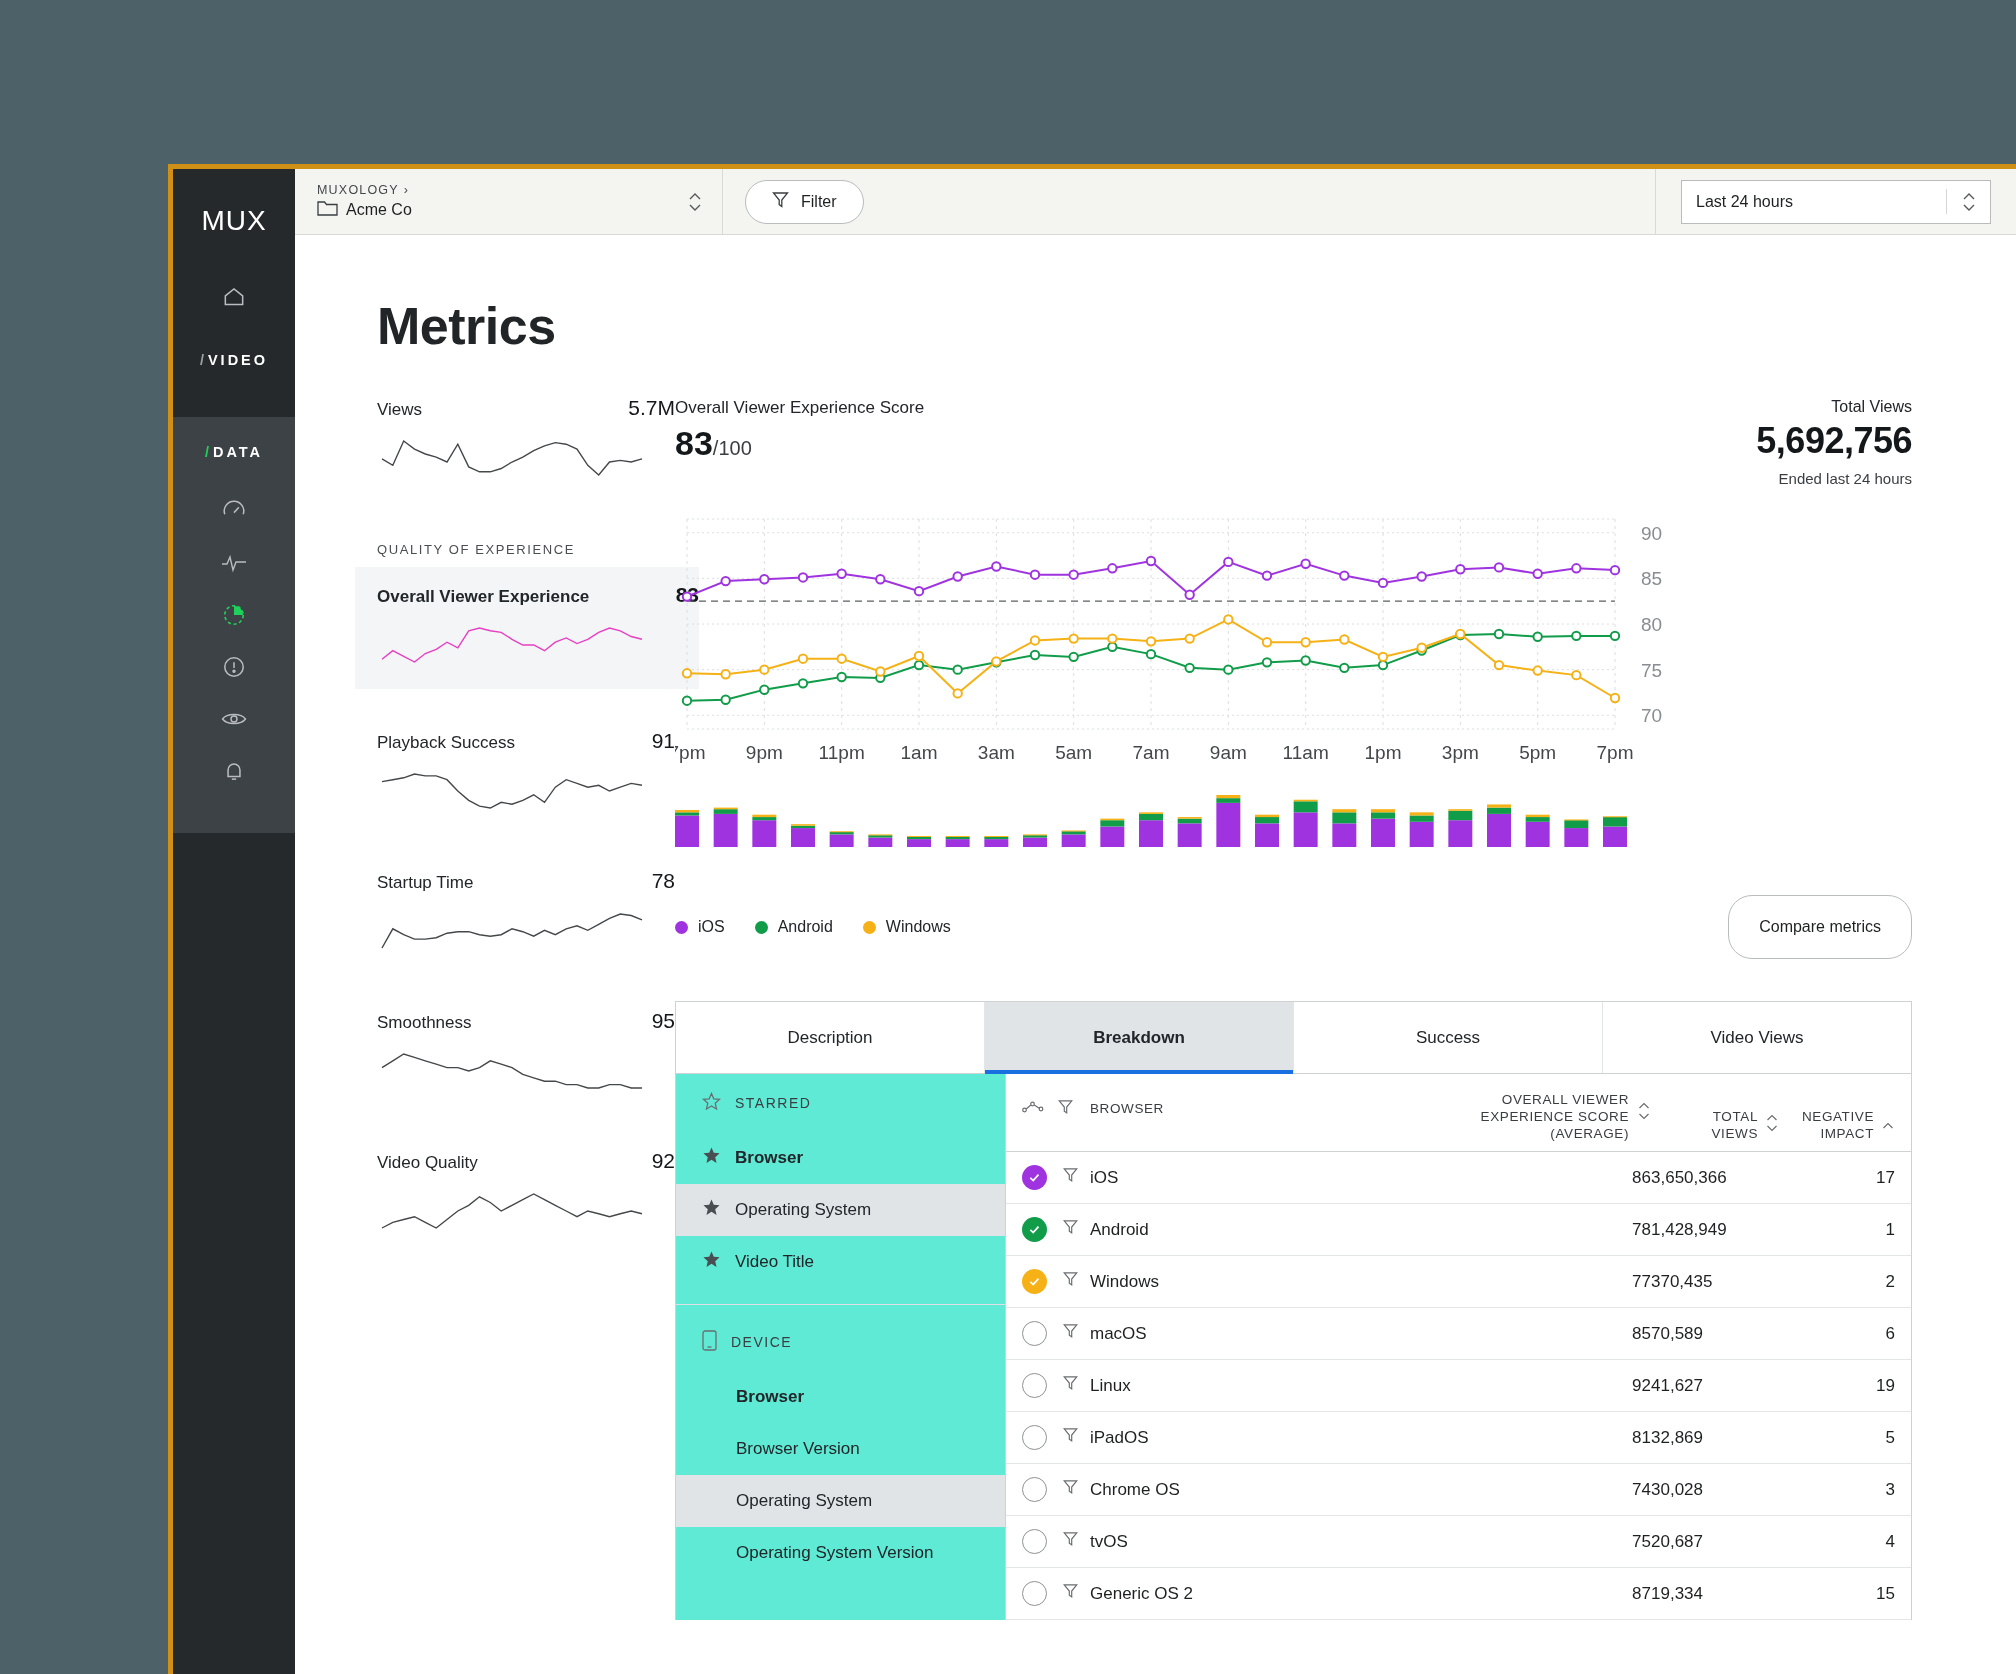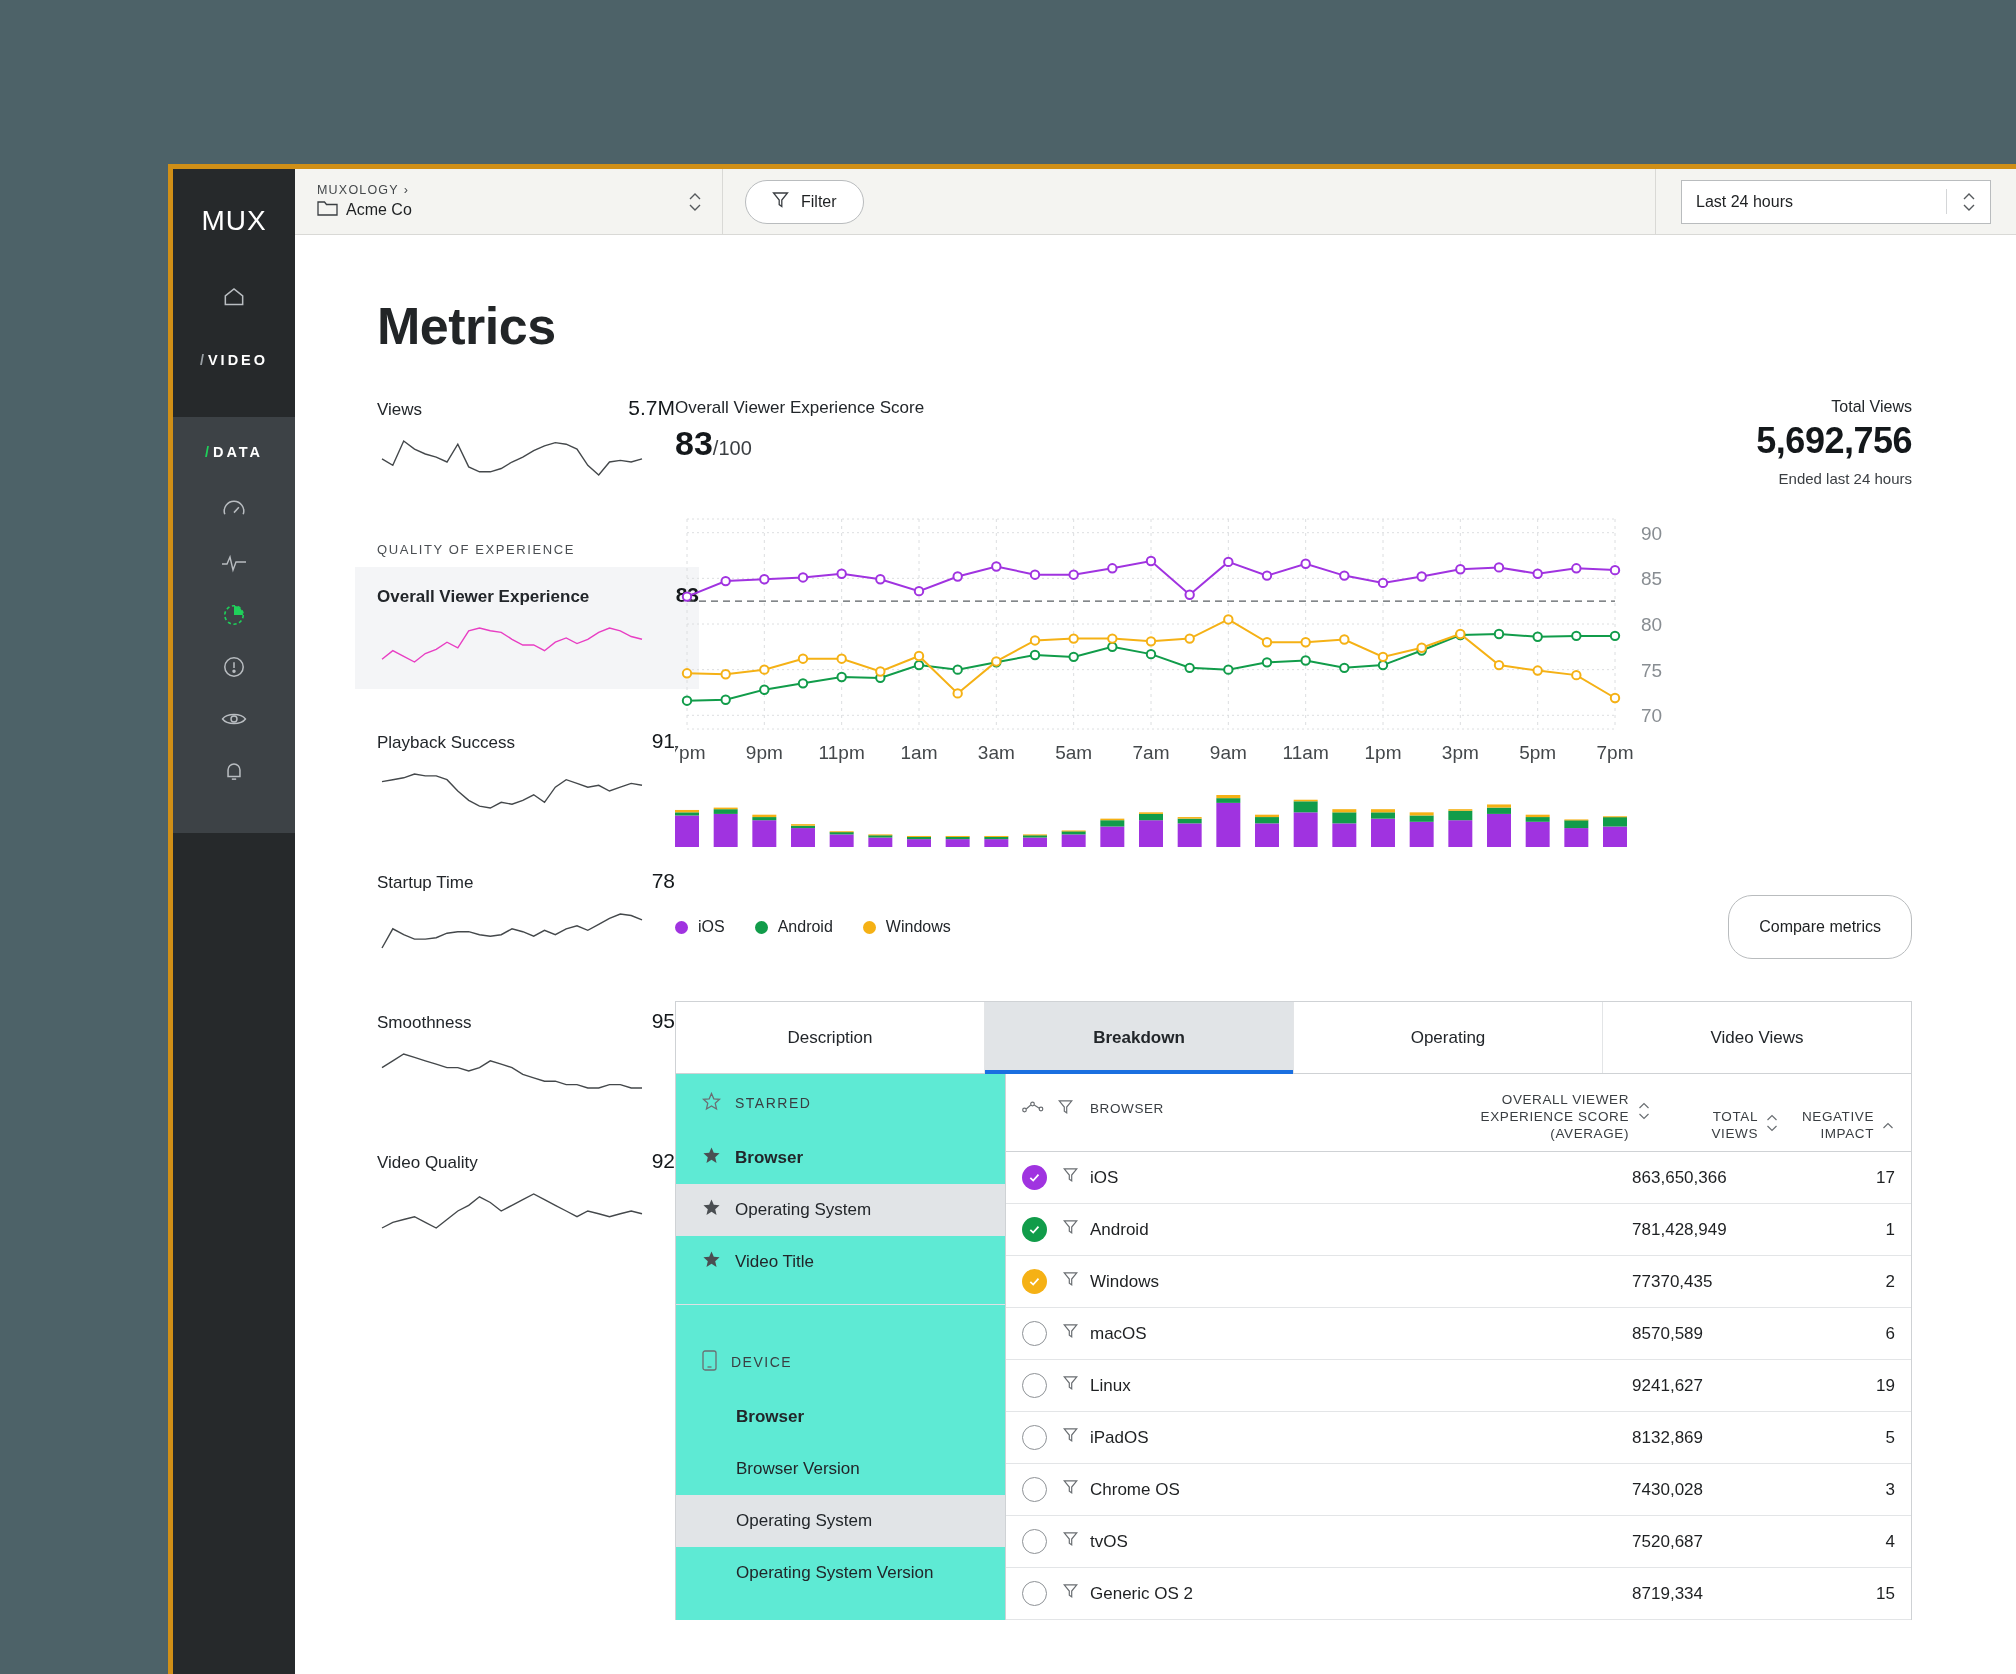--- a/index.html
+++ b/index.html
@@ -160,21 +160,21 @@
     font-size: 17px; color: #22262a; cursor: pointer;
     border-right: 1px solid #e3e5e7; position: relative;
   }
   .tab:last-child { border-right: none; }
   .tab.active { background: #e1e4e7; font-weight: bold; }
   .tab.active::after { content: ""; position: absolute; left: 0; right: 0; bottom: -1px; height: 4px; background: #1a6fe0; }
 
   #bd-body { flex: 1; display: flex; min-height: 0; }
   #bd-left { width: 330px; flex: 0 0 330px; background: #5eead4; border-right: 1px solid #cfd2d5; }
   .bd-group { padding-bottom: 16px; }
-  .bd-group + .bd-group { border-top: 1px solid #dfe1e4; padding-top: 28px; }
+  .bd-group + .bd-group { border-top: 1px solid #dfe1e4; padding-top: 8px; }
   .bd-group-head { display: flex; align-items: center; gap: 14px; height: 58px; padding-left: 26px; font-size: 14px; letter-spacing: 1.5px; color: #3a3e42; }
   .bd-item { height: 52px; display: flex; align-items: center; gap: 14px; padding-left: 26px; font-size: 17px; color: #22262a; cursor: pointer; }
   .bd-item.bold { font-weight: bold; }
   .bd-item.selected { background: #e1e4e7; }
   .bd-item .sp { width: 20px; display: inline-block; }
 
   #bd-right { flex: 1; min-width: 0; background: #fff; display: flex; flex-direction: column; }
   #bd-thead { display: flex; align-items: flex-end; height: 78px; flex: 0 0 78px; border-bottom: 1px solid #cfd2d5; padding-bottom: 8px; background: #fff; }
   .th { font-size: 13.5px; letter-spacing: 0.6px; color: #3a3e42; text-transform: uppercase; }
   .th-icons { width: 84px; flex: 0 0 84px; display: flex; align-items: center; gap: 14px; padding-left: 16px; height: 100%; }
@@ -648,21 +648,21 @@
                 <span>Windows</span>
               </div>
             </div>
             <button id="compare-btn">Compare metrics</button>
           </div>
 
           <div id="breakdown">
             <div id="tabs">
               <div class="tab">Description</div>
               <div class="tab active">Breakdown</div>
-              <div class="tab">Operating</div>
+              <div class="tab">Success</div>
               <div class="tab">Video Views</div>
             </div>
 
             <div id="bd-body">
 
               <div id="bd-left">
                 <div class="bd-group">
                   <div class="bd-group-head">
                     <span>
                       <svg width="19" height="19" viewBox="0 0 20 20" fill="none" stroke="#6a6e72" stroke-width="1.3">

